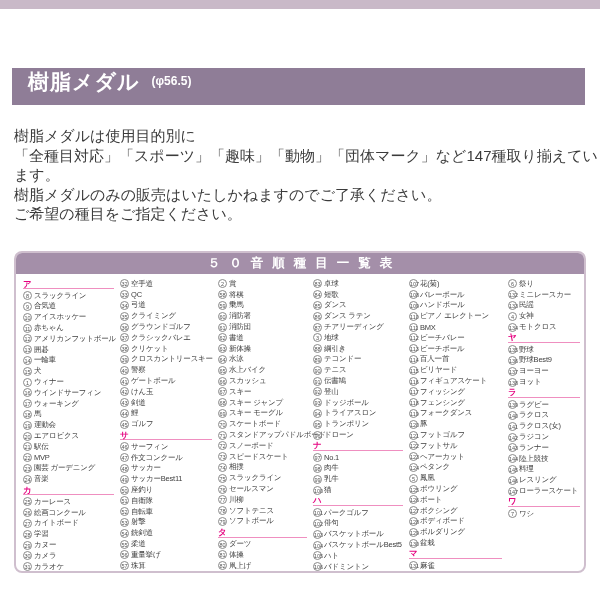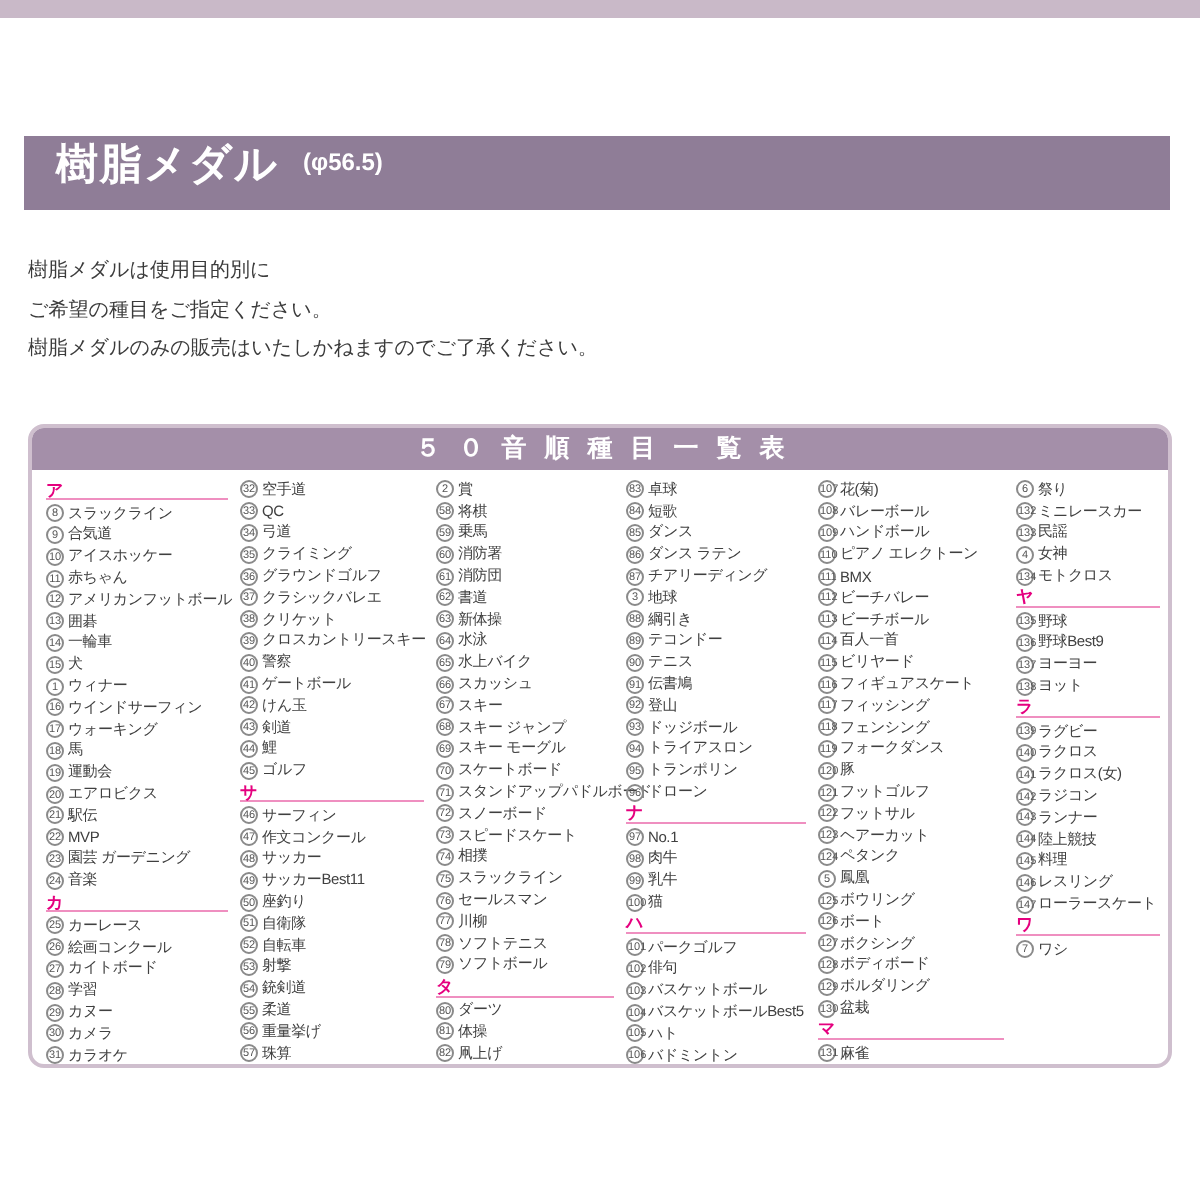--- a/index.html
+++ b/index.html
@@ -13,21 +13,21 @@
     --item-text:#404040;
   }
   *{margin:0;padding:0;box-sizing:border-box;}
   html,body{width:600px;height:600px;overflow:hidden;background:#fff;
     font-family:"Liberation Sans","DejaVu Sans",sans-serif;}
   .top-strip{width:600px;height:9px;background:var(--top-strip);}
   .title-bar{margin:59px 15px 0 12px;height:37px;background:var(--title-bar);
     display:flex;align-items:flex-start;padding-left:16px;}
   .title-bar .page-title{color:#fff;font-size:21px;font-weight:bold;letter-spacing:1px;}
   .title-bar .diameter{color:#fff;font-size:12px;margin-left:12px;margin-top:6px;font-weight:bold;}
-  .intro{margin:21px 0 0 14px;font-size:10px;line-height:19.5px;color:var(--text-main);}
+  .intro{margin:21px 0 0 14px;font-size:15px;line-height:19.5px;color:var(--text-main);}
   .table-box{margin:27px 14px 0 14px;width:572px;height:322px;
     border:2px solid var(--table-border);border-radius:8px;overflow:hidden;background:#fff;}
   .table-title{height:21px;background:var(--table-header);color:#fff;font-size:12.5px;
     font-weight:bold;text-align:center;line-height:21px;letter-spacing:9px;text-indent:9px;}
   .cols{display:flex;padding:5px 0 0 7px;}
   .col{flex:0 0 auto;}
   .col0{width:97px}.col1{width:98px}.col2{width:95px}.col3{width:96px}.col4{width:99px}.col5{width:77px}
   .sec{height:10.8px;line-height:10.5px;color:var(--section-pink);font-size:8.5px;font-weight:bold;
     border-bottom:1px solid var(--section-line);width:94%;margin-bottom:1px;}
   .item{height:10.8px;display:flex;align-items:center;white-space:nowrap;}
@@ -41,22 +41,23 @@
 
 <div class="top-strip"></div>
 
 <div class="title-bar">
   <span class="page-title">樹脂メダル</span>
   <span class="diameter">(φ56.5)</span>
 </div>
 
 <div class="intro">
   <div>樹脂メダルは使用目的別に</div>
+  <div>「全種目対応」「スポーツ」「趣味」「動物」「団体マーク」など147種取り揃えています。</div>
+  <div>樹脂メダルのみの販売はいたしかねますのでご了承ください。</div>
   <div>ご希望の種目をご指定ください。</div>
-  <div>樹脂メダルのみの販売はいたしかねますのでご了承ください。</div>
 </div>
 
 <div class="table-box">
   <div class="table-title">５０音順種目一覧表</div>
   <div class="cols" id="cols">
       <div class="col col0">
         <div class="sec">ア</div>
         <div class="item">
           <span class="num">8</span>
           <span class="lbl">スラックライン</span>

